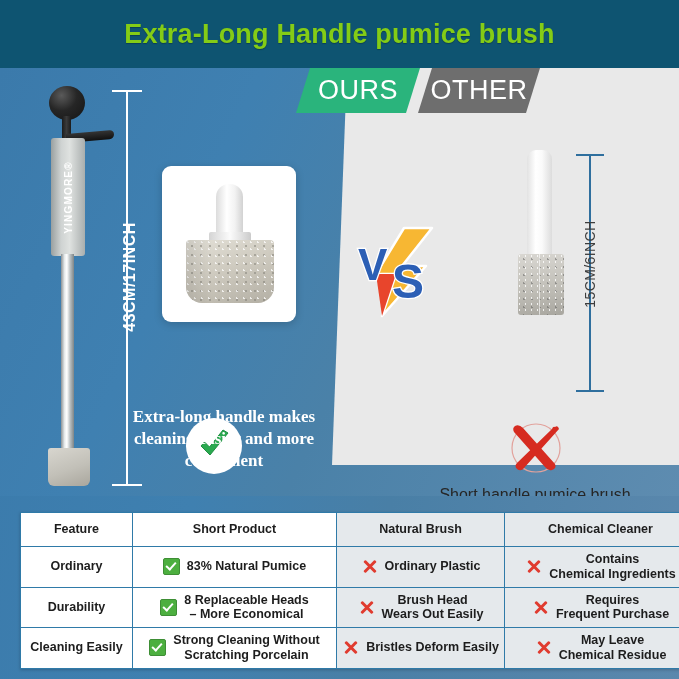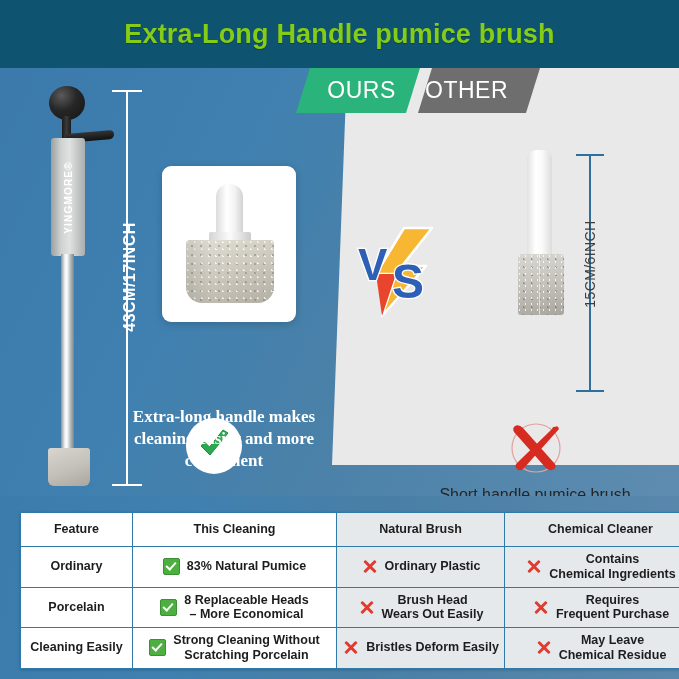--- a/index.html
+++ b/index.html
@@ -47,26 +47,25 @@
   .banner-ours{
     position:absolute;left:296px;top:0;width:124px;height:45px;
     background:#2ab47c;
     clip-path:polygon(14px 0, 124px 0, 110px 45px, 0 45px);
     display:flex;align-items:center;justify-content:center;
   }
   .banner-other{
     position:absolute;left:418px;top:0;width:122px;height:45px;
     background:#6e6e6e;
     clip-path:polygon(14px 0, 122px 0, 108px 45px, 0 45px);
-    display:flex;align-items:center;justify-content:flex-start;
+    display:flex;align-items:center;justify-content:center;
   }
   .banner-label{
-    color:#fff;font-size:23px;letter-spacing:.5px;
-    font-family:"Liberation Sans",sans-serif;
-    margin-left:7px;
+    color:#fff;font-size:27px;letter-spacing:.5px;
+    font-family:"Liberation Sans",sans-serif;
   }
 
   
   .long-brush{position:absolute;left:33px;top:18px;width:74px;height:400px;}
   .lb-knob{
     position:absolute;left:16px;top:0;width:36px;height:34px;
     border-radius:50%;
     background:radial-gradient(circle at 35% 28%,#5a5a5a 0%,#262626 45%,#141414 100%);
   }
   .lb-neck{
@@ -336,21 +335,21 @@
         <path d="M50 7 Q53 5 54 9 L19 48 Q16 52 12 49 Q9 46 12 43 L47 9 Q48 6 50 7 Z" fill="#d62b20"></path>
       </svg>
     </div>
     <div class="caption-other">Short handle pumice brush</div>
   </div>
 
   <table class="cmp-table">
     <tbody>
       <tr>
         <td class="col-a cell-white">Feature</td>
-        <td class="col-b cell-white">This Cleaning</td>
+        <td class="col-b cell-white">Short Product</td>
         <td class="col-c cell-gray">Natural Brush</td>
         <td class="col-d cell-gray">Chemical Cleaner</td>
       </tr>
 
       <tr>
         <td class="col-a cell-white">Ordinary</td>
         <td class="col-b cell-white">
           <div class="cell-inner">
             <span class="ic-check"></span>
             <span class="cell-text">83% Natural Pumice</span>
@@ -364,21 +363,21 @@
         </td>
         <td class="col-d cell-gray">
           <div class="cell-inner">
             <span class="ic-cross"></span>
             <span class="cell-text">Contains<br>Chemical Ingredients</span>
           </div>
         </td>
       </tr>
 
       <tr>
-        <td class="col-a cell-white">Porcelain</td>
+        <td class="col-a cell-white">Durability</td>
         <td class="col-b cell-white">
           <div class="cell-inner">
             <span class="ic-check"></span>
             <span class="cell-text">8 Replaceable Heads<br>– More Economical</span>
           </div>
         </td>
         <td class="col-c cell-gray">
           <div class="cell-inner">
             <span class="ic-cross"></span>
             <span class="cell-text">Brush Head<br>Wears Out Easily</span>

